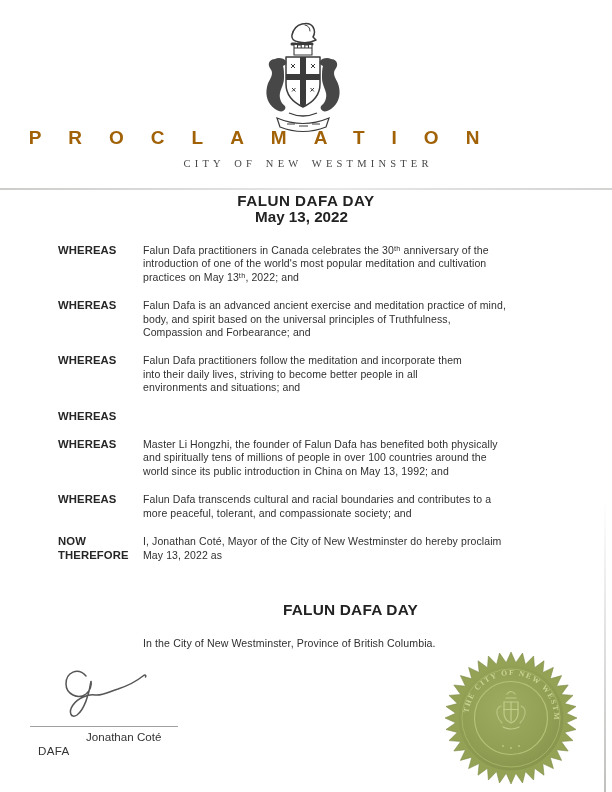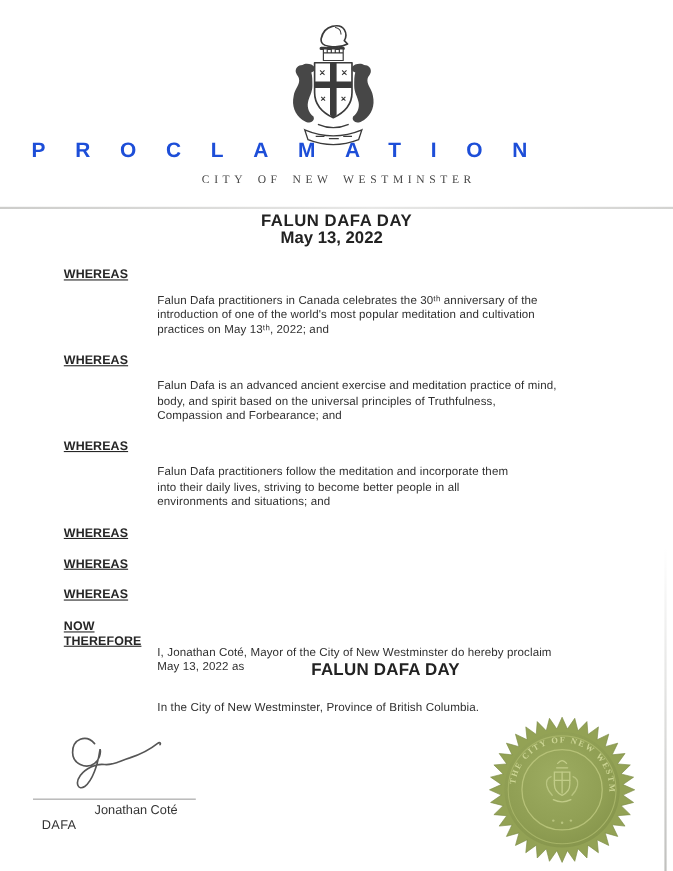--- a/index.html
+++ b/index.html
@@ -7,21 +7,21 @@
   .page{
     position:relative;width:612px;height:792px;background:#fff;margin:0 auto;
     overflow:hidden;
     font-family:"Liberation Sans","DejaVu Sans",sans-serif;
     color:#2e2e2e;
   }
   
   .crest{position:absolute;left:259px;top:22px;width:88px;height:112px;}
   .proc-title{
     position:absolute;left:0;top:128px;width:508px;text-align:center;
-    font-size:19px;font-weight:bold;color:#1d4ed8;line-height:20px;
+    font-size:19px;font-weight:bold;color:#a16207;line-height:20px;
     letter-spacing:27px;text-indent:27px;
   }
   .proc-subtitle{
     position:absolute;left:0;top:157px;width:612px;text-align:center;
     font-family:"Liberation Serif","DejaVu Serif",serif;
     font-size:10.5px;color:#474747;line-height:13px;
     letter-spacing:4.2px;text-indent:4.2px;word-spacing:3px;
   }
   .scan-hline{
     position:absolute;left:0;top:188px;width:612px;height:2px;
@@ -38,25 +38,25 @@
   }
   .event-date{
     position:absolute;left:0;top:209px;width:603px;text-align:center;
     font-size:15.2px;font-weight:bold;color:#222;line-height:16px;
   }
   
   .clauses{position:absolute;left:58px;top:244px;width:500px;}
   .clause{display:flex;align-items:flex-start;margin-bottom:15px;}
   .clause-label{
     flex:0 0 85px;font-weight:bold;font-size:11.3px;line-height:13.4px;
-    color:#262626;white-space:pre-line;letter-spacing:.1px;text-decoration:underline;
+    color:#262626;white-space:pre-line;letter-spacing:.1px;
   }
   .clause-text{
     flex:0 0 398px;font-size:10.5px;line-height:13.4px;color:#303030;
-    white-space:pre-line;letter-spacing:.1px;margin-top:23px;
+    white-space:pre-line;letter-spacing:.1px;
   }
   
   .decl-title{
     position:absolute;left:283px;top:601px;
     font-size:15.4px;font-weight:bold;color:#222;line-height:17px;letter-spacing:.2px;
   }
   .decl-location{
     position:absolute;left:143px;top:637px;
     font-size:10.6px;color:#303030;line-height:13.4px;letter-spacing:.1px;
   }
@@ -132,23 +132,28 @@
       <div class="clause-label">WHEREAS</div>
       <div class="clause-text">Falun Dafa practitioners follow the meditation and incorporate them
 into their daily lives, striving to become better people in all
 environments and situations; and</div>
     </div>
     <div class="clause">
       <div class="clause-label">WHEREAS</div>
     </div>
     <div class="clause">
       <div class="clause-label">WHEREAS</div>
-    </div>
-    <div class="clause">
-      <div class="clause-label">WHEREAS</div>
+      <div class="clause-text">Master Li Hongzhi, the founder of Falun Dafa has benefited both physically
+and spiritually tens of millions of people in over 100 countries around the
+world since its public introduction in China on May 13, 1992; and</div>
+    </div>
+    <div class="clause">
+      <div class="clause-label">WHEREAS</div>
+      <div class="clause-text">Falun Dafa transcends cultural and racial boundaries and contributes to a
+more peaceful, tolerant, and compassionate society; and</div>
     </div>
     <div class="clause">
       <div class="clause-label">NOW
 THEREFORE</div>
       <div class="clause-text">I, Jonathan Coté, Mayor of the City of New Westminster do hereby proclaim
 May 13, 2022 as</div>
     </div>
   </div>
 
   <div class="decl-title">FALUN DAFA DAY</div>

